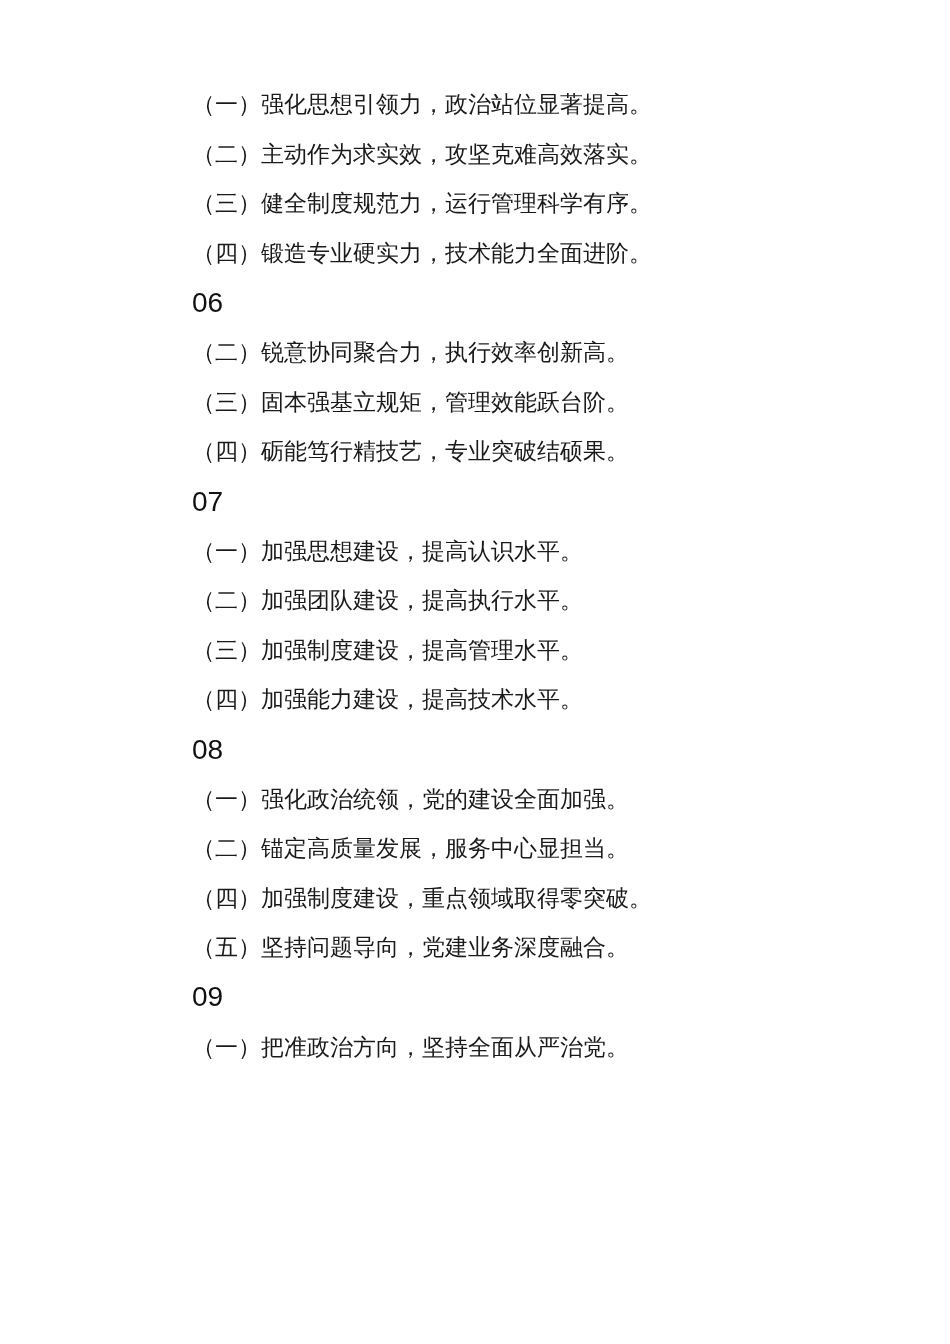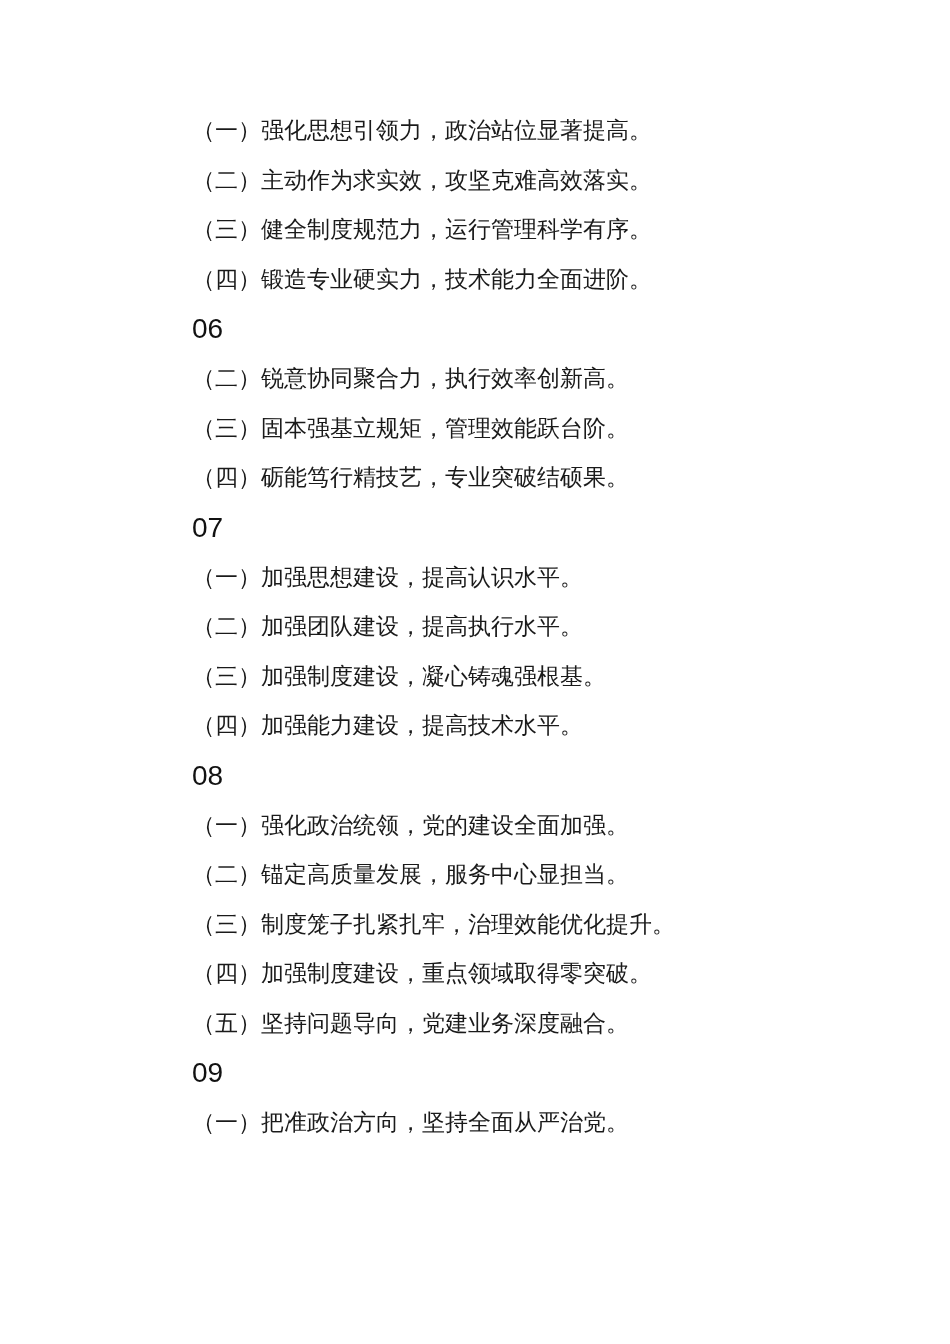--- a/index.html
+++ b/index.html
@@ -10,21 +10,21 @@
   body {
     width: 950px;
     height: 1344px;
     overflow: hidden;
     position: relative;
   }
   .doc {
     box-sizing: border-box;
     width: 950px;
     height: 1344px;
-    padding: 106px 40px 0 192px;
+    padding: 80px 40px 0 192px;
     background: #ffffff;
   }
   .line {
     height: 49.6px;
     display: flex;
     align-items: center;
     white-space: nowrap;
   }
   .item {
     font-family: "Liberation Serif", "DejaVu Serif", serif;
@@ -47,23 +47,22 @@
     <div class="line item">（二）主动作为求实效，攻坚克难高效落实。</div>
     <div class="line item">（三）健全制度规范力，运行管理科学有序。</div>
     <div class="line item">（四）锻造专业硬实力，技术能力全面进阶。</div>
     <div class="line heading">06</div>
     <div class="line item">（二）锐意协同聚合力，执行效率创新高。</div>
     <div class="line item">（三）固本强基立规矩，管理效能跃台阶。</div>
     <div class="line item">（四）砺能笃行精技艺，专业突破结硕果。</div>
     <div class="line heading">07</div>
     <div class="line item">（一）加强思想建设，提高认识水平。</div>
     <div class="line item">（二）加强团队建设，提高执行水平。</div>
-    <div class="line item">（三）加强制度建设，凝心铸魂强根基。</div>
+    <div class="line item">（三）加强制度建设，提高管理水平。</div>
     <div class="line item">（四）加强能力建设，提高技术水平。</div>
     <div class="line heading">08</div>
     <div class="line item">（一）强化政治统领，党的建设全面加强。</div>
     <div class="line item">（二）锚定高质量发展，服务中心显担当。</div>
-    <div class="line item">（三）制度笼子扎紧扎牢，治理效能优化提升。</div>
     <div class="line item">（四）加强制度建设，重点领域取得零突破。</div>
     <div class="line item">（五）坚持问题导向，党建业务深度融合。</div>
     <div class="line heading">09</div>
     <div class="line item">（一）把准政治方向，坚持全面从严治党。</div>
   </main>
 
 </body></html>

